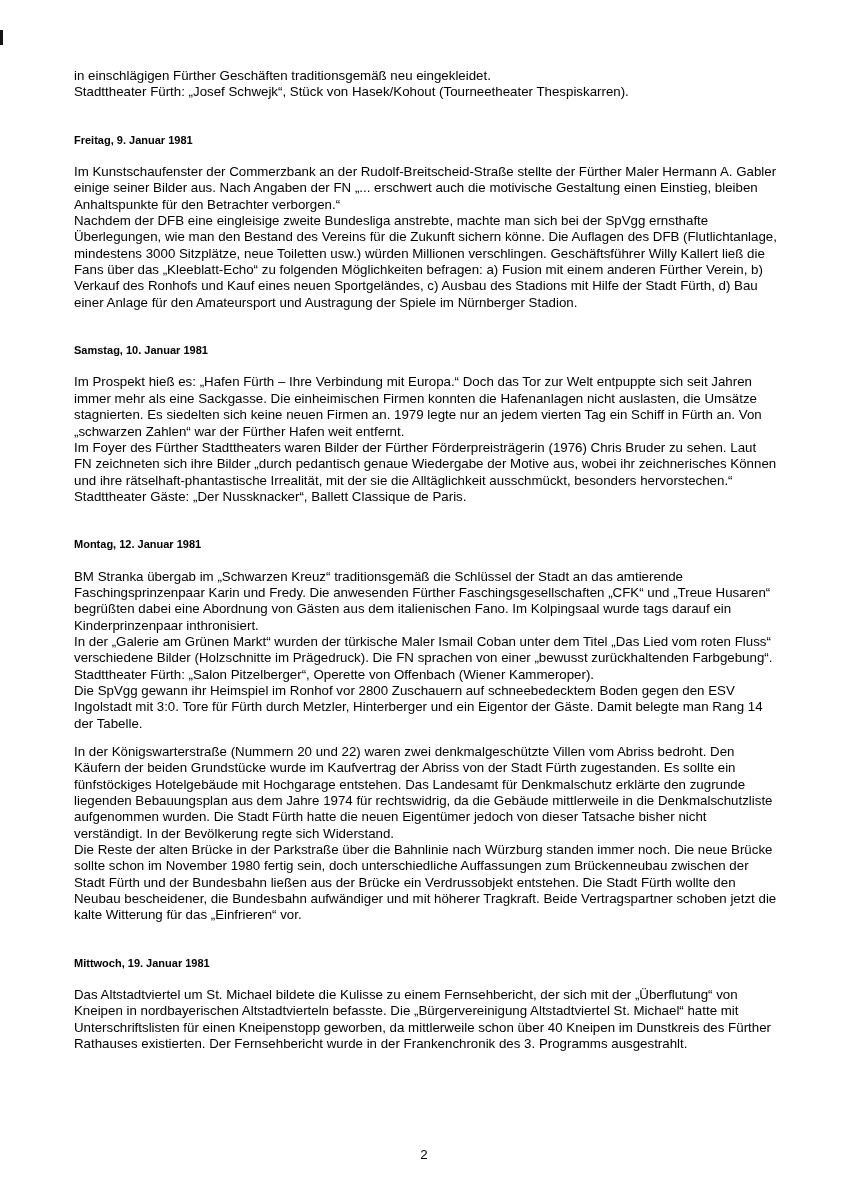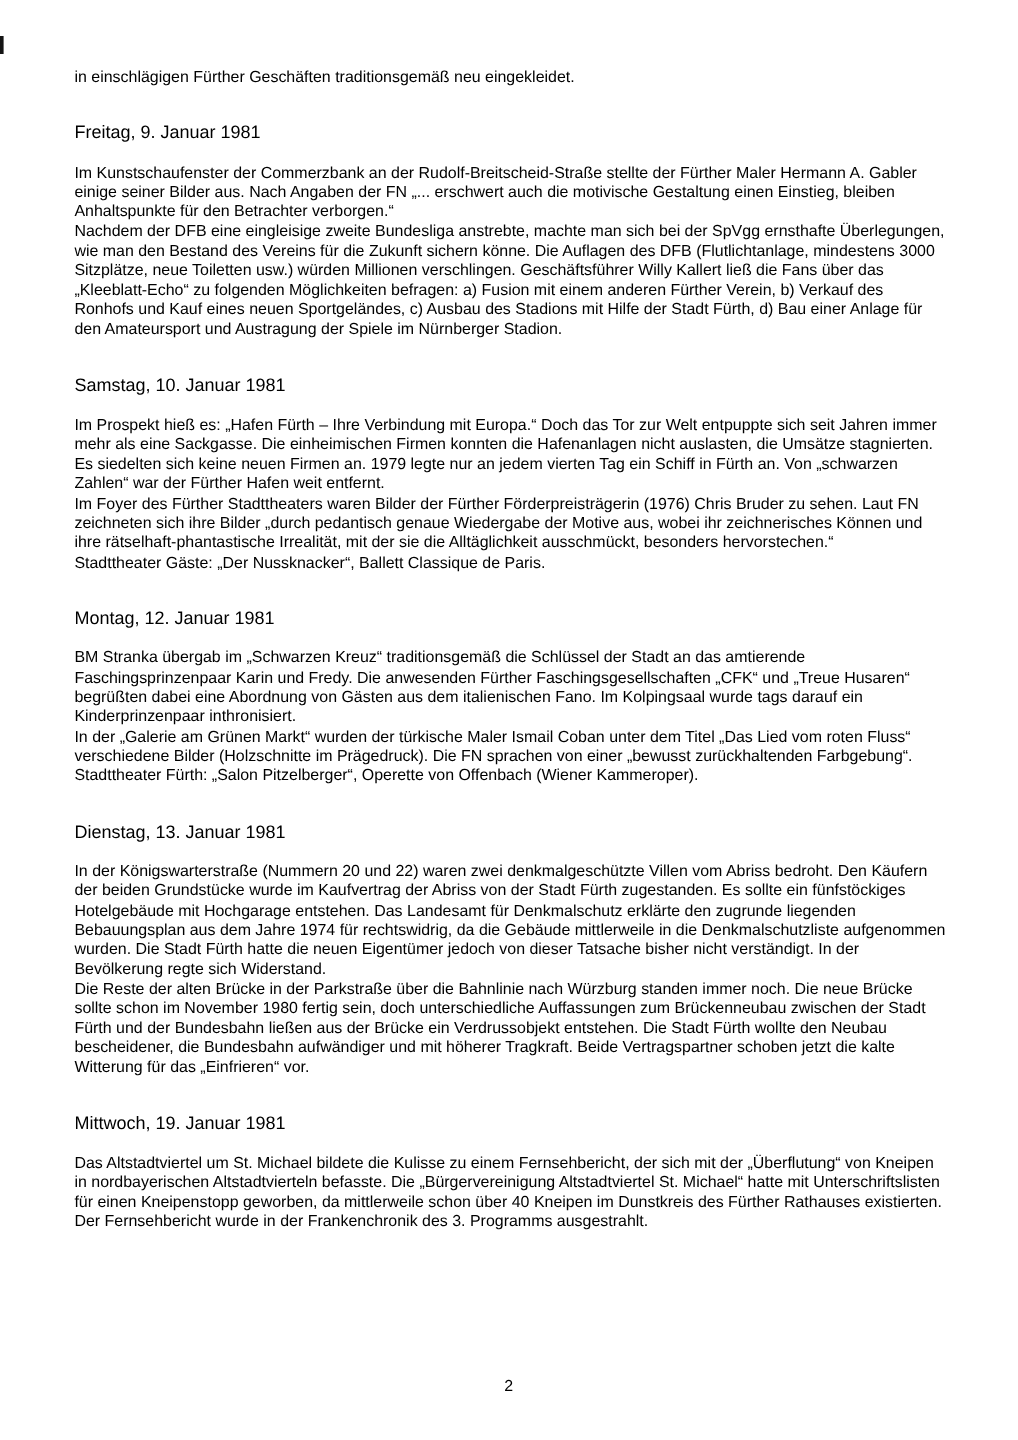--- a/index.html
+++ b/index.html
@@ -24,24 +24,24 @@
   .doc-content {
     position: absolute;
     left: 62px;
     top: 56px;
     width: 727px;
     font-size: 13.3px;
     line-height: 16.35px;
     text-align: left;
     word-spacing: normal;
   }
-  .doc-section { margin: 0; }
+  .doc-section { margin: 12px; }
   .date-heading {
-    font-weight: normal;
-    font-size: 15px;
+    font-weight: bold;
+    font-size: 11px;
     line-height: 16.35px;
     margin: 31px 0 16px 0;
   }
   .doc-paragraph {
     margin: 0;
     padding: 0;
   }
   .page-number {
     position: absolute;
     left: 0;
@@ -53,40 +53,41 @@
   }
 </style>
 </head>
 <body>
 
 <div class="scan-mark"></div>
 
 <div class="doc-content" id="doc-content">
     <div class="doc-section">
       <p class="doc-paragraph">in einschlägigen Fürther Geschäften traditionsgemäß neu eingekleidet.</p>
+      <p class="doc-paragraph">Stadttheater Fürth: „Josef Schwejk“, Stück von Hasek/Kohout (Tourneetheater Thespiskarren).</p>
     </div>
     <div class="doc-section">
       <div class="date-heading">Freitag, 9. Januar 1981</div>
       <p class="doc-paragraph">Im Kunstschaufenster der Commerzbank an der Rudolf-Breitscheid-Straße stellte der Fürther Maler Hermann A. Gabler einige seiner Bilder aus. Nach Angaben der FN „... erschwert auch die motivische Gestaltung einen Einstieg, bleiben Anhaltspunkte für den Betrachter verborgen.“</p>
       <p class="doc-paragraph">Nachdem der DFB eine eingleisige zweite Bundesliga anstrebte, machte man sich bei der SpVgg ernsthafte Überlegungen, wie man den Bestand des Vereins für die Zukunft sichern könne. Die Auflagen des DFB (Flutlichtanlage, mindestens 3000 Sitzplätze, neue Toiletten usw.) würden Millionen verschlingen. Geschäftsführer Willy Kallert ließ die Fans über das „Kleeblatt-Echo“ zu folgenden Möglichkeiten befragen: a) Fusion mit einem anderen Fürther Verein, b) Verkauf des Ronhofs und Kauf eines neuen Sportgeländes, c) Ausbau des Stadions mit Hilfe der Stadt Fürth, d) Bau einer Anlage für den Amateursport und Austragung der Spiele im Nürnberger Stadion.</p>
     </div>
     <div class="doc-section">
       <div class="date-heading">Samstag, 10. Januar 1981</div>
       <p class="doc-paragraph">Im Prospekt hieß es: „Hafen Fürth – Ihre Verbindung mit Europa.“ Doch das Tor zur Welt entpuppte sich seit Jahren immer mehr als eine Sackgasse. Die einheimischen Firmen konnten die Hafenanlagen nicht auslasten, die Umsätze stagnierten. Es siedelten sich keine neuen Firmen an. 1979 legte nur an jedem vierten Tag ein Schiff in Fürth an. Von „schwarzen Zahlen“ war der Fürther Hafen weit entfernt.</p>
       <p class="doc-paragraph">Im Foyer des Fürther Stadttheaters waren Bilder der Fürther Förderpreisträgerin (1976) Chris Bruder zu sehen. Laut FN zeichneten sich ihre Bilder „durch pedantisch genaue Wiedergabe der Motive aus, wobei ihr zeichnerisches Können und ihre rätselhaft-phantastische Irrealität, mit der sie die Alltäglichkeit ausschmückt, besonders hervorstechen.“</p>
       <p class="doc-paragraph">Stadttheater Gäste: „Der Nussknacker“, Ballett Classique de Paris.</p>
     </div>
     <div class="doc-section">
       <div class="date-heading">Montag, 12. Januar 1981</div>
       <p class="doc-paragraph">BM Stranka übergab im „Schwarzen Kreuz“ traditionsgemäß die Schlüssel der Stadt an das amtierende Faschingsprinzenpaar Karin und Fredy. Die anwesenden Fürther Faschingsgesellschaften „CFK“ und „Treue Husaren“ begrüßten dabei eine Abordnung von Gästen aus dem italienischen Fano. Im Kolpingsaal wurde tags darauf ein Kinderprinzenpaar inthronisiert.</p>
       <p class="doc-paragraph">In der „Galerie am Grünen Markt“ wurden der türkische Maler Ismail Coban unter dem Titel „Das Lied vom roten Fluss“ verschiedene Bilder (Holzschnitte im Prägedruck). Die FN sprachen von einer „bewusst zurückhaltenden Farbgebung“.</p>
       <p class="doc-paragraph">Stadttheater Fürth: „Salon Pitzelberger“, Operette von Offenbach (Wiener Kammeroper).</p>
+      <p class="doc-paragraph">Die SpVgg gewann ihr Heimspiel im Ronhof vor 2800 Zuschauern auf schneebedecktem Boden gegen den ESV Ingolstadt mit 3:0. Tore für Fürth durch Metzler, Hinterberger und ein Eigentor der Gäste. Damit belegte man Rang 14 der Tabelle.</p>
     </div>
     <div class="doc-section">
-      <div class="date-heading">Dienstag, 13. Januar 1981</div>
       <p class="doc-paragraph">In der Königswarterstraße (Nummern 20 und 22) waren zwei denkmalgeschützte Villen vom Abriss bedroht. Den Käufern der beiden Grundstücke wurde im Kaufvertrag der Abriss von der Stadt Fürth zugestanden. Es sollte ein fünfstöckiges Hotelgebäude mit Hochgarage entstehen. Das Landesamt für Denkmalschutz erklärte den zugrunde liegenden Bebauungsplan aus dem Jahre 1974 für rechtswidrig, da die Gebäude mittlerweile in die Denkmalschutzliste aufgenommen wurden. Die Stadt Fürth hatte die neuen Eigentümer jedoch von dieser Tatsache bisher nicht verständigt. In der Bevölkerung regte sich Widerstand.</p>
       <p class="doc-paragraph">Die Reste der alten Brücke in der Parkstraße über die Bahnlinie nach Würzburg standen immer noch. Die neue Brücke sollte schon im November 1980 fertig sein, doch unterschiedliche Auffassungen zum Brückenneubau zwischen der Stadt Fürth und der Bundesbahn ließen aus der Brücke ein Verdrussobjekt entstehen. Die Stadt Fürth wollte den Neubau bescheidener, die Bundesbahn aufwändiger und mit höherer Tragkraft. Beide Vertragspartner schoben jetzt die kalte Witterung für das „Einfrieren“ vor.</p>
     </div>
     <div class="doc-section">
       <div class="date-heading">Mittwoch, 19. Januar 1981</div>
       <p class="doc-paragraph">Das Altstadtviertel um St. Michael bildete die Kulisse zu einem Fernsehbericht, der sich mit der „Überflutung“ von Kneipen in nordbayerischen Altstadtvierteln befasste. Die „Bürgervereinigung Altstadtviertel St. Michael“ hatte mit Unterschriftslisten für einen Kneipenstopp geworben, da mittlerweile schon über 40 Kneipen im Dunstkreis des Fürther Rathauses existierten. Der Fernsehbericht wurde in der Frankenchronik des 3. Programms ausgestrahlt.</p>
     </div>
   </div>
 
 <div class="page-number">2</div>

